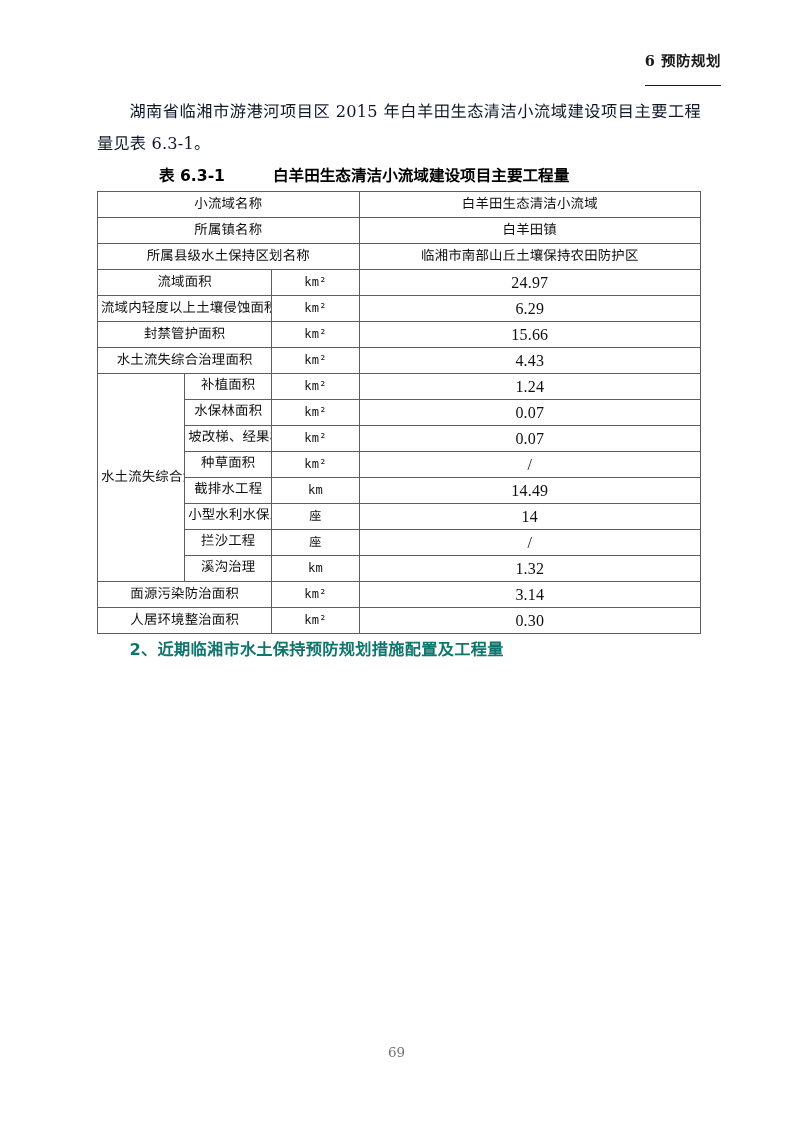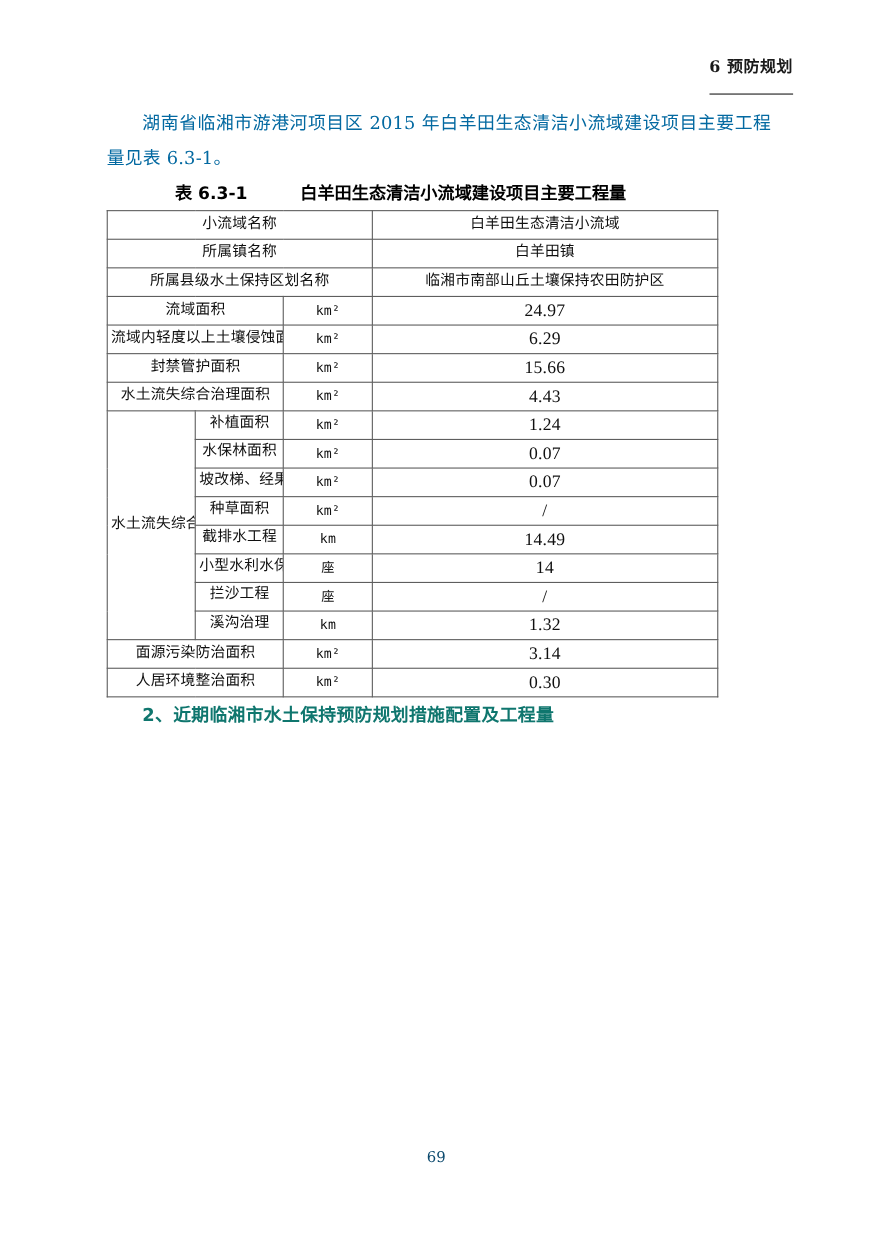--- a/index.html
+++ b/index.html
@@ -49,21 +49,21 @@
   }
 
   p.body-text {
     margin: 0;
     font-size: 16.2px;
     line-height: 32px;
     text-align: justify;
     text-justify: inter-ideograph;
     text-indent: 2em;
     letter-spacing: 0.2px;
-    color: #0369a1;
+    color: #0f172a;
   }
 
   h2.section-heading {
     margin: 0;
     font-size: 16.2px;
     line-height: 32px;
     font-weight: 700;
     text-indent: 2em;
     letter-spacing: 0.3px;
     color: #0f766e;
@@ -82,21 +82,21 @@
     font-family: "DejaVu Sans", "Liberation Sans", sans-serif;
   }
   .table-caption .cap-num {
     display: inline-block;
     margin-right: 48px;
   }
 
   
   table.data-table {
     border-collapse: collapse;
-    width: 556px;
+    width: 604px;
     table-layout: fixed;
     font-size: 13.4px;
     color: #101010;
   }
   table.data-table td {
     border: 1px solid #5e5e5e;
     height: 23px;
     padding: 1px 3px;
     text-align: center;
     vertical-align: middle;
@@ -118,21 +118,21 @@
   }
 
   
   .page-number {
     position: absolute;
     bottom: 62px;
     left: 0;
     width: 100%;
     text-align: center;
     font-size: 13.5px;
-    color: #0c4a6e;
+    color: #737373;
     font-family: "DejaVu Serif", "Liberation Serif", serif;
   }
 </style>
 </head>
 <body>
 
 <div class="page">
 
   <div class="page-header">
     <span class="hdr-underline">6  预防规划</span>

